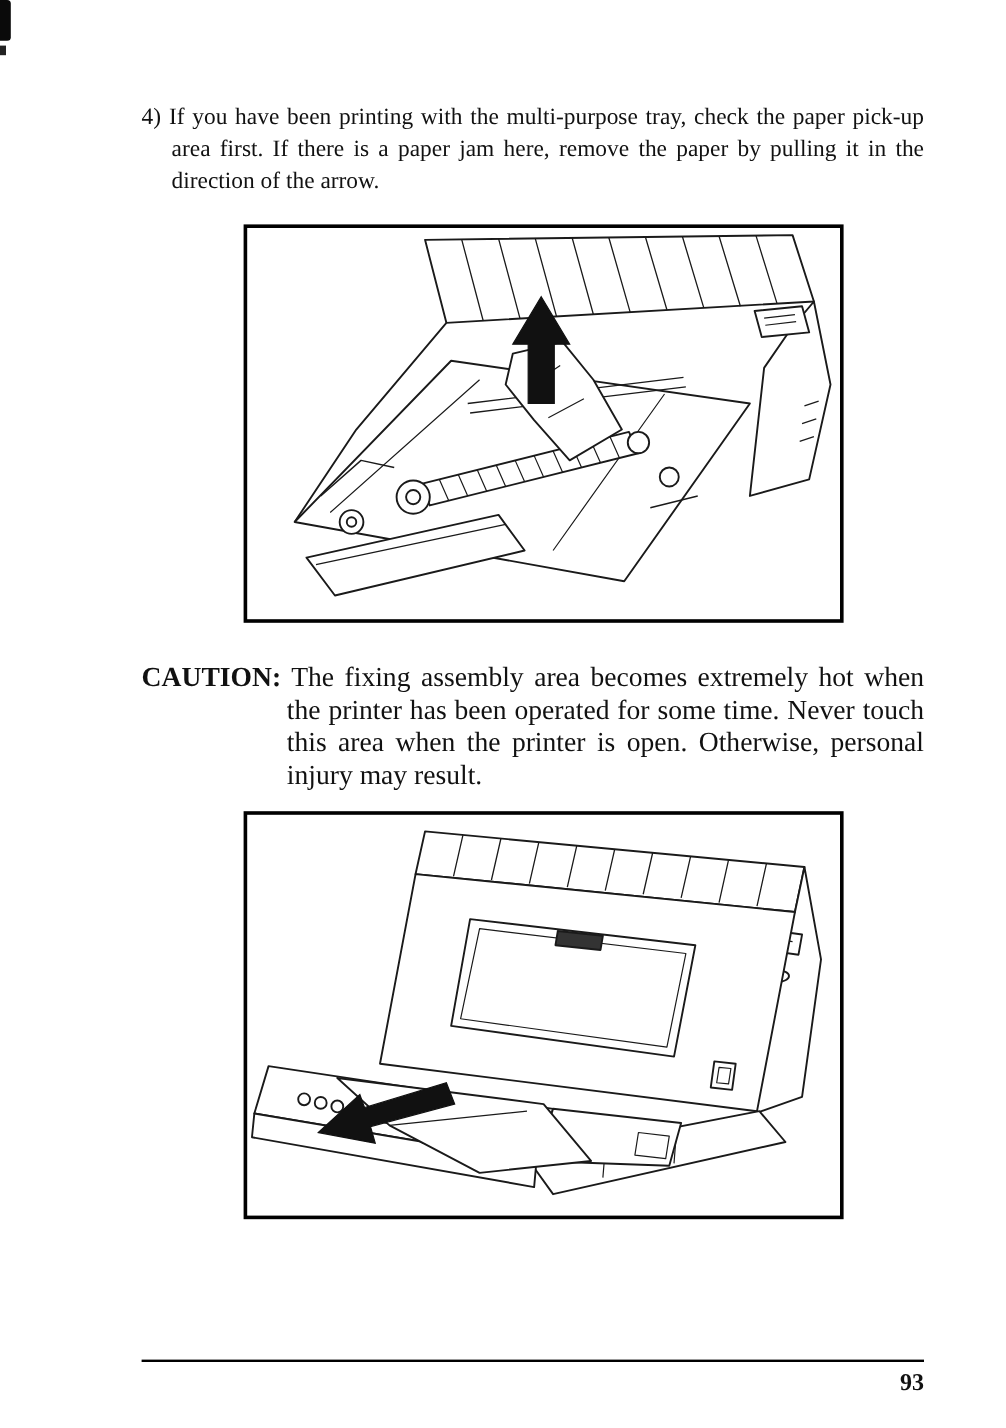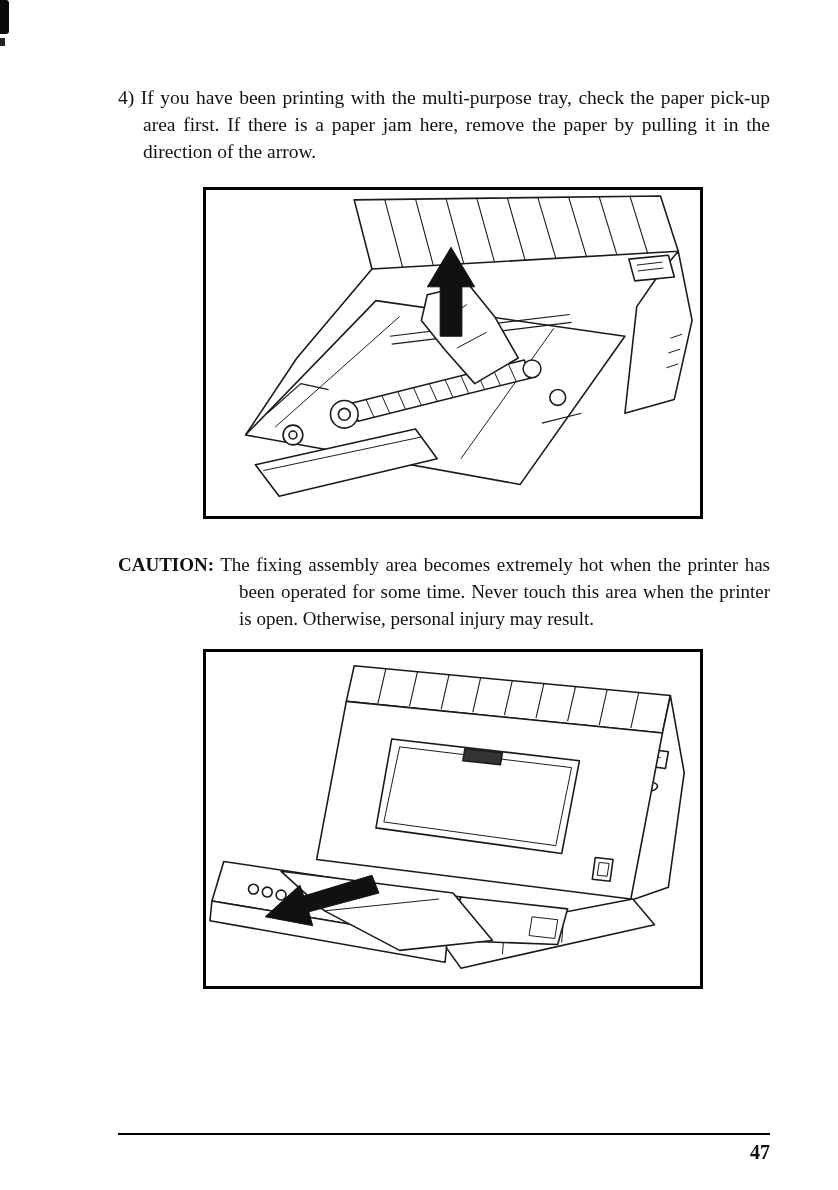--- a/index.html
+++ b/index.html
@@ -43,21 +43,21 @@
   p.step {
     margin: 0;
     font-size: 19.5px;
     line-height: 27px;
     text-align: justify;
     padding-left: 25px;
     text-indent: -25px;
   }
   p.caution {
     margin: 0;
-    font-size: 19px;
+    font-size: 23px;
     line-height: 27px;
     text-align: justify;
     padding-left: 121px;
     text-indent: -121px;
   }
   .caution-label {
     font-weight: bold;
   }
   .figure-frame {
     border: 3px solid #000;
@@ -199,15 +199,15 @@
         </g>
         <g>
           <polygon points="60,268 95,236 99,247 168,226 175,244 104,263 108,277" fill="#111" stroke="#111"></polygon>
         </g>
       </svg>
     </div>
 
   </div>
 
   <div class="footer-rule"></div>
-  <div class="page-number">47</div>
+  <div class="page-number">93</div>
 
 </div>
 
 </body></html>

